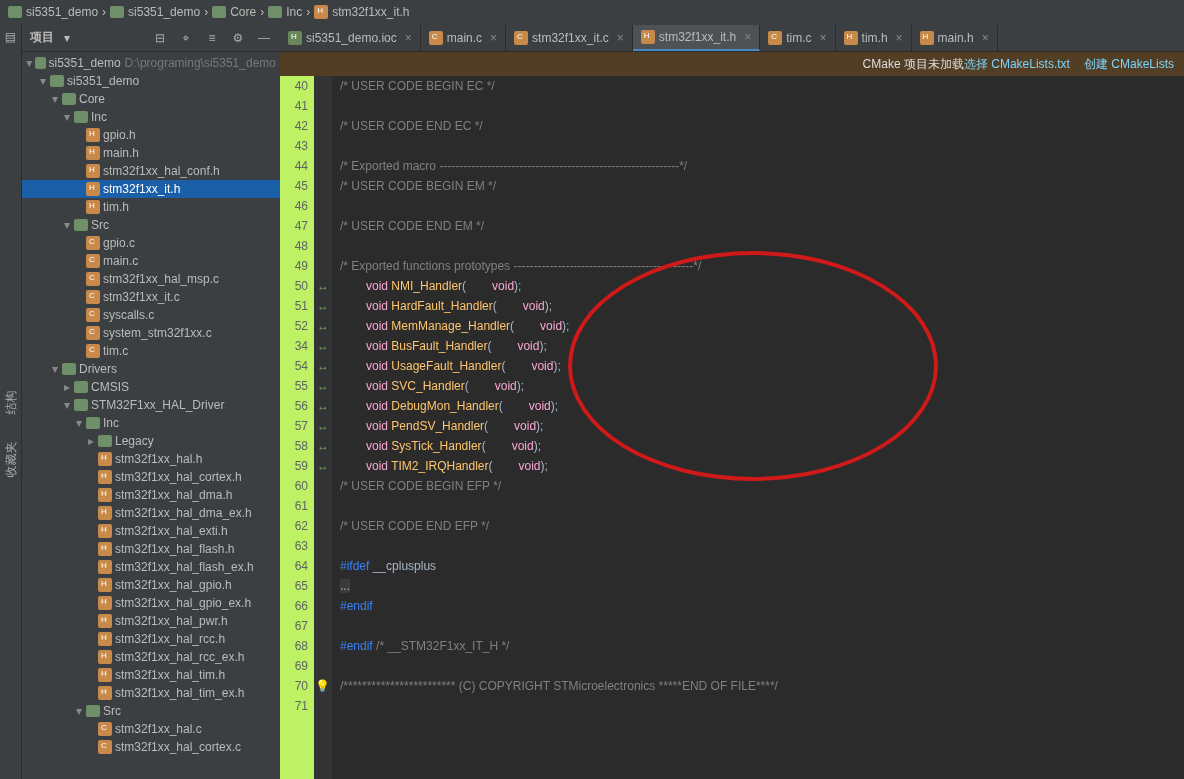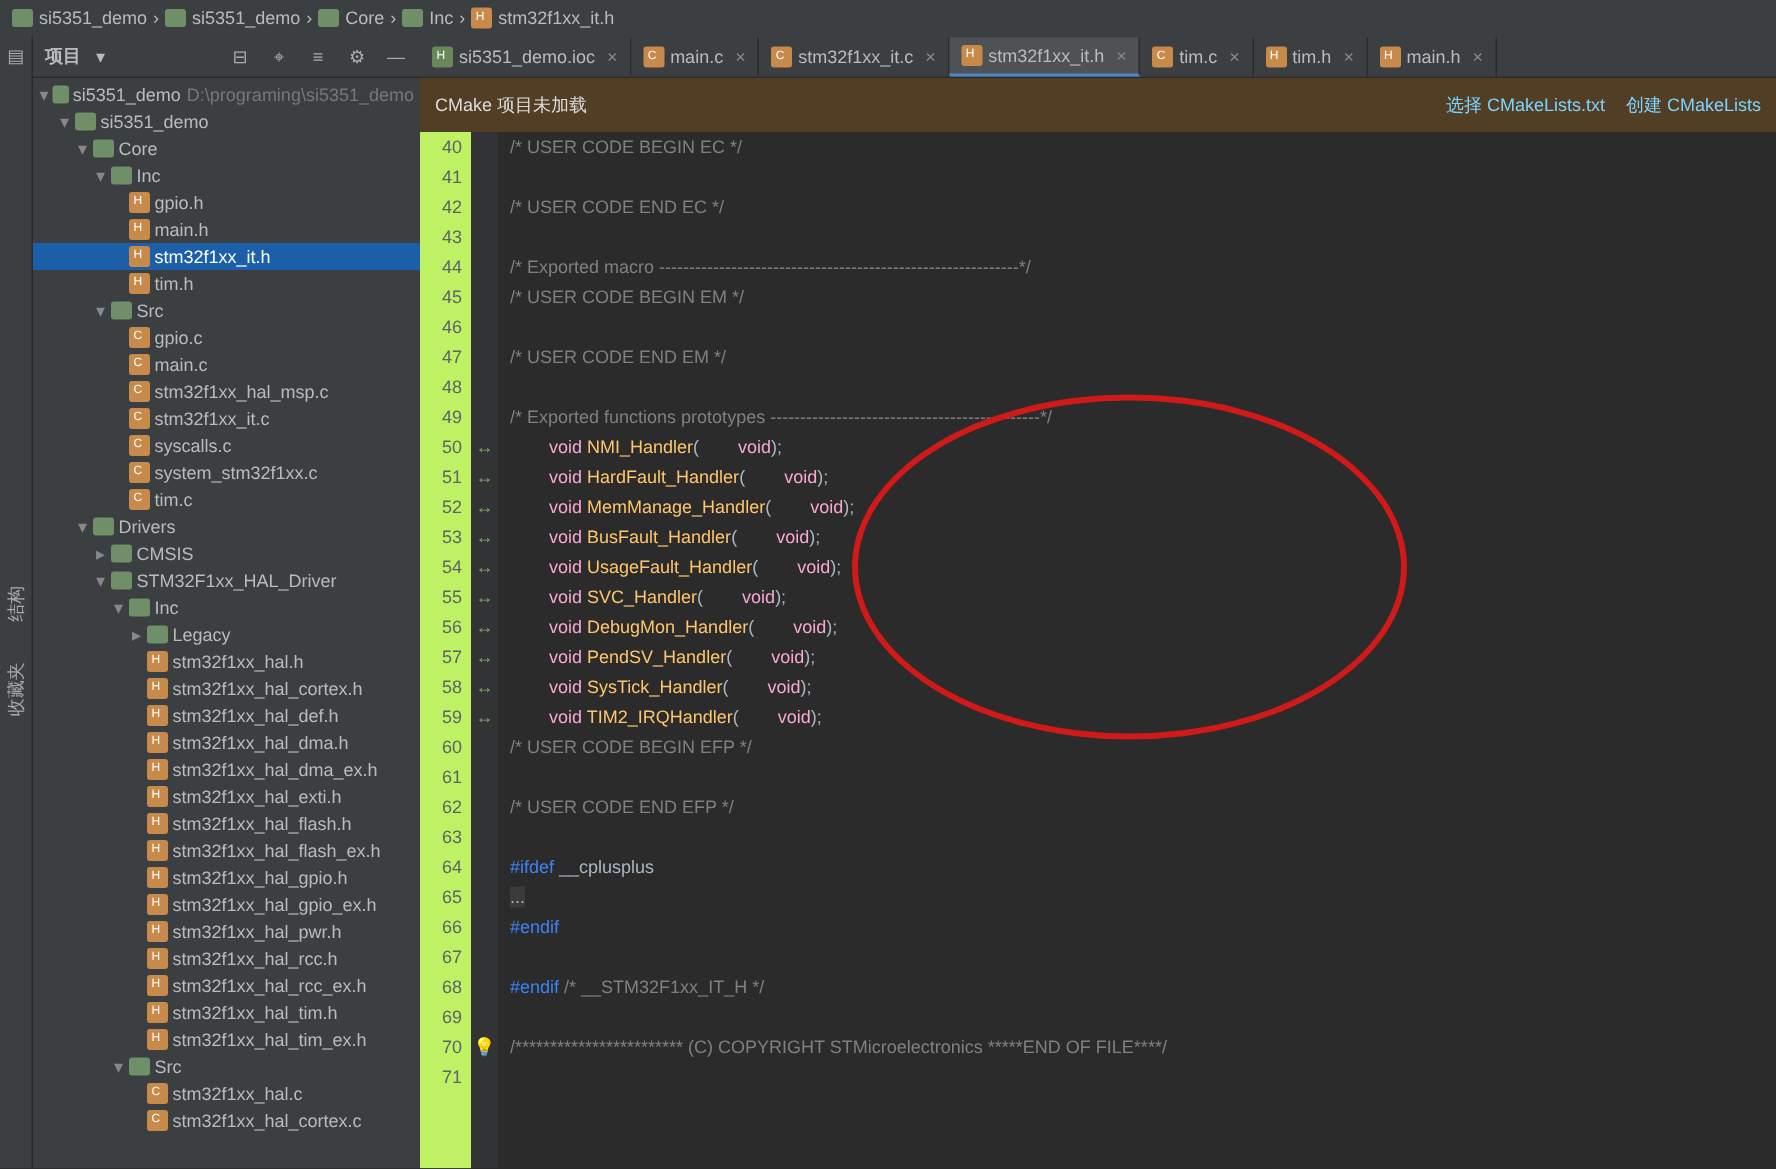--- a/index.html
+++ b/index.html
@@ -21,21 +21,21 @@
 .tn.sel{background:#1a5fa8;color:#fff;}
 .tn .tw{width:14px;text-align:center;color:#888;}
 .tn .lbl{margin-left:3px;}
 .tn .dim{color:#777;margin-left:4px;}
 .ind0{padding-left:2px}.ind1{padding-left:14px}.ind2{padding-left:26px}.ind3{padding-left:38px}.ind4{padding-left:50px}.ind5{padding-left:62px}
 .editor{flex:1;display:flex;flex-direction:column;background:#2b2b2b;}
 .tabs{height:28px;background:#3c3f41;display:flex;align-items:flex-end;border-bottom:1px solid #2b2b2b;}
 .tab{height:26px;display:flex;align-items:center;padding:0 8px;gap:4px;color:#bbb;border-right:1px solid #2b2b2b;background:#3c3f41;}
 .tab.active{background:#4e5254;border-bottom:2px solid #4a88c7;}
 .tab .x{color:#888;margin-left:4px;}
-.banner{height:36px;background:#523e24;color:#ddd;display:flex;align-items:center;padding:0 10px;justify-content:space-between;}
+.banner{height:24px;background:#523e24;color:#ddd;display:flex;align-items:center;padding:0 10px;justify-content:flex-end;}
 .banner .links{display:flex;gap:14px;}
 .banner a{color:#7dd3fc;}
 .code{flex:1;display:flex;font-family:"Consolas","JetBrains Mono",monospace;font-size:13px;position:relative;overflow:hidden;}
 .ln-col{width:34px;background:#bef264;color:#606366;text-align:right;padding-right:6px;line-height:20px;}
 .gut2{width:18px;background:#313335;line-height:20px;text-align:center;color:#5f8b5f;}
 .gut2 .arr{color:#7fa66f;}
 .src{flex:1;padding-left:8px;line-height:20px;color:#a9b7c6;white-space:pre;}
 .cm{color:#808080;}
 .kw{color:#f9a8d4;margin-left:26px;}
 .fn{color:#ffc66d;}
@@ -115,20 +115,25 @@
         <div class="tn ind4">
           <span class="tw"></span>
           <span class="fico"></span>
           <span class="lbl">gpio.h</span>
         </div>
         <div class="tn ind4">
           <span class="tw"></span>
           <span class="fico"></span>
           <span class="lbl">main.h</span>
         </div>
+        <div class="tn ind4">
+          <span class="tw"></span>
+          <span class="fico"></span>
+          <span class="lbl">stm32f1xx_hal_conf.h</span>
+        </div>
         <div class="tn ind4 sel">
           <span class="tw"></span>
           <span class="fico"></span>
           <span class="lbl">stm32f1xx_it.h</span>
         </div>
         <div class="tn ind4">
           <span class="tw"></span>
           <span class="fico"></span>
           <span class="lbl">tim.h</span>
         </div>
@@ -199,25 +204,20 @@
         </div>
         <div class="tn ind5">
           <span class="tw"></span>
           <span class="fico"></span>
           <span class="lbl">stm32f1xx_hal.h</span>
         </div>
         <div class="tn ind5">
           <span class="tw"></span>
           <span class="fico"></span>
           <span class="lbl">stm32f1xx_hal_cortex.h</span>
-        </div>
-        <div class="tn ind5">
-          <span class="tw"></span>
-          <span class="fico"></span>
-          <span class="lbl">stm32f1xx_hal_def.h</span>
         </div>
         <div class="tn ind5">
           <span class="tw"></span>
           <span class="fico"></span>
           <span class="lbl">stm32f1xx_hal_dma.h</span>
         </div>
         <div class="tn ind5">
           <span class="tw"></span>
           <span class="fico"></span>
           <span class="lbl">stm32f1xx_hal_dma_ex.h</span>
@@ -343,21 +343,21 @@
           <div>43</div>
           <div>44</div>
           <div>45</div>
           <div>46</div>
           <div>47</div>
           <div>48</div>
           <div>49</div>
           <div>50</div>
           <div>51</div>
           <div>52</div>
-          <div>53</div>
+          <div>34</div>
           <div>54</div>
           <div>55</div>
           <div>56</div>
           <div>57</div>
           <div>58</div>
           <div>59</div>
           <div>60</div>
           <div>61</div>
           <div>62</div>
           <div>63</div>

